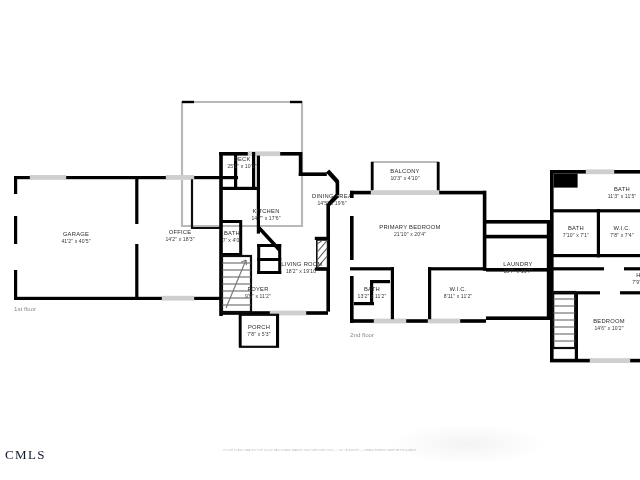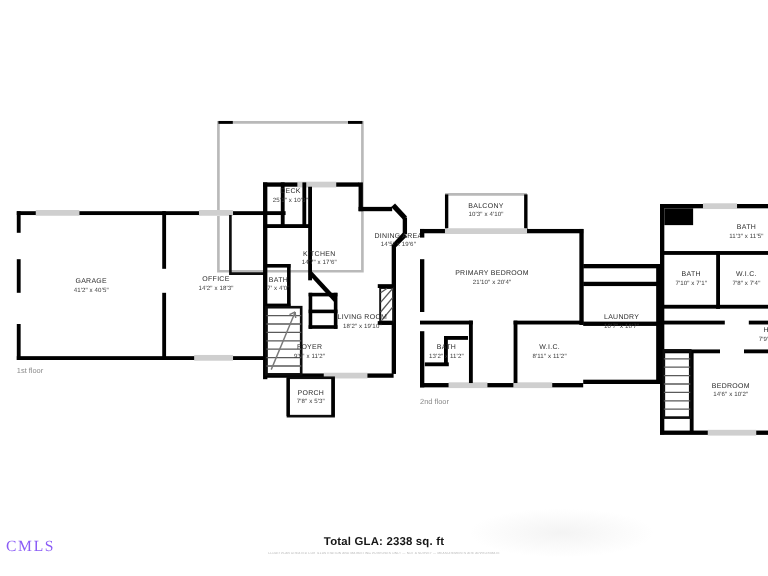--- a/index.html
+++ b/index.html
@@ -22,21 +22,21 @@
     position:absolute;left:0;right:0;top:446px;text-align:center;
   }
   .footer .gla{
     font-size:9.5px;font-weight:bold;color:#161616;letter-spacing:.15px;
   }
   .footer .fine{
     margin-top:3px;font-size:2.6px;color:#b5b5b5;letter-spacing:.18px;
     white-space:nowrap;overflow:hidden;
   }
   .watermark{
-    position:absolute;left:5px;top:447px;font-size:13px;color:#8b5cf6;
+    position:absolute;left:5px;top:447px;font-size:13px;color:#0f172a;
     letter-spacing:1.4px;font-family:"Liberation Serif", serif;
   }
   .ghost{
     position:absolute;left:392px;top:424px;width:152px;height:40px;
     border-radius:50%/60%;
     background:radial-gradient(ellipse at center, rgba(243,243,243,.95) 0%, rgba(255,255,255,0) 72%);
     pointer-events:none;
   }
 </style>
 </head>
@@ -298,15 +298,14 @@
       <text class="floorlbl" x="175" y="160.5" dy="8">2nd floor</text>
     </g>
   </g>
 </svg>
 
 <div class="ghost"></div>
 
 <div class="watermark">CMLS</div>
 
 <div class="footer">
-  <div class="gla">Total GLA: 2338 sq. ft</div>
   <div class="fine">FLOOR PLAN CREATED FOR ILLUSTRATION AND MARKETING PURPOSES ONLY — NOT A SURVEY — MEASUREMENTS ARE APPROXIMATE</div>
 </div>
 
 </body></html>

